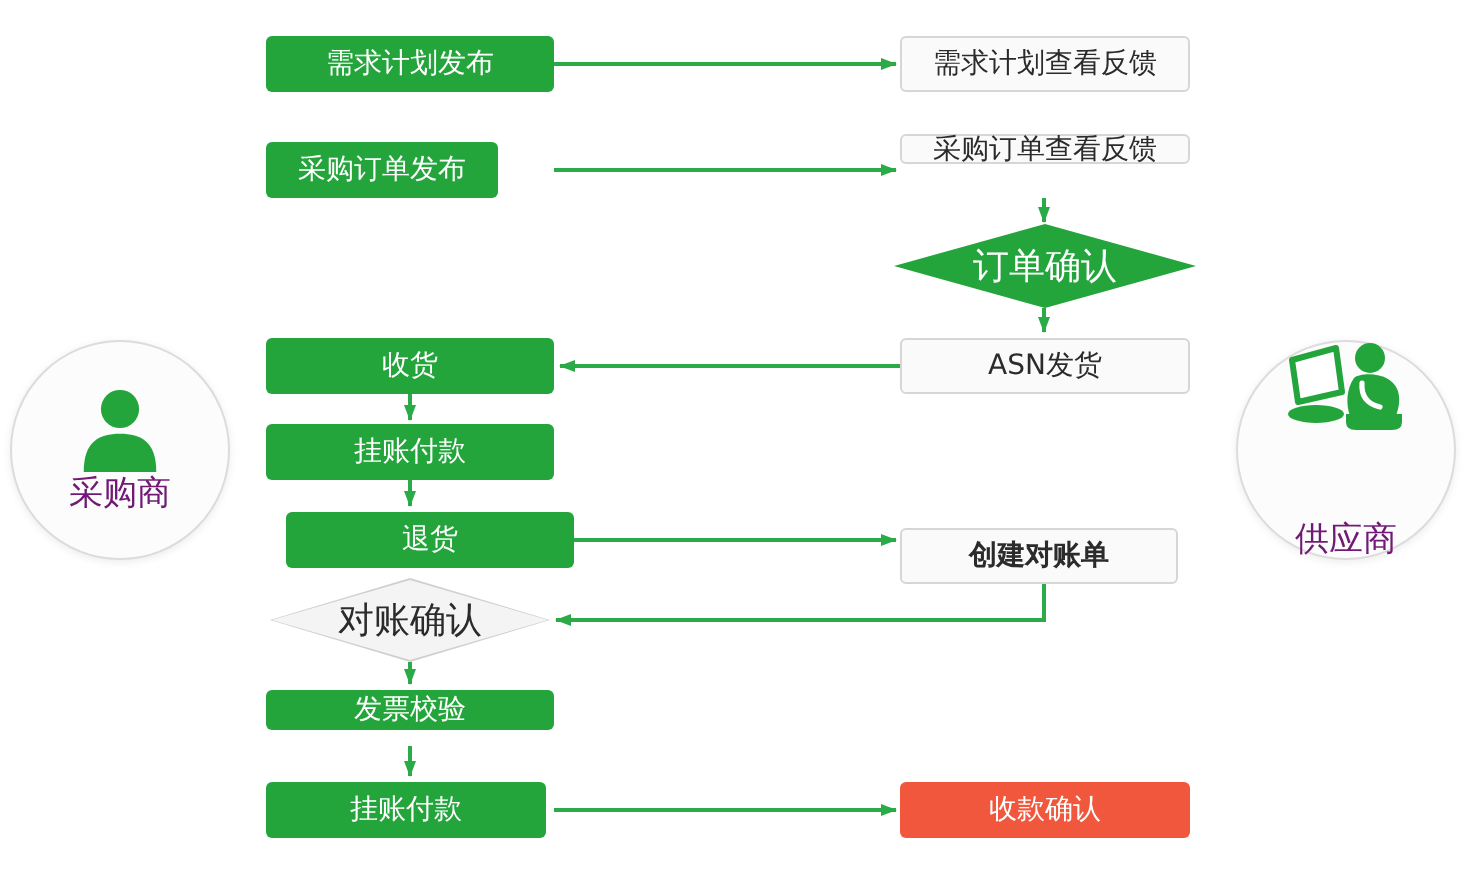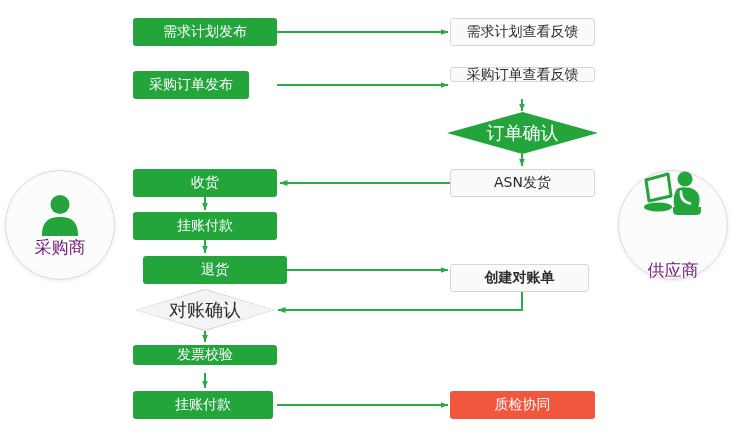--- a/index.html
+++ b/index.html
@@ -96,21 +96,21 @@
   <div class="node green" style="left:133px;top:169px;width:144px;height:28px;">收货</div>
   <div class="node green" style="left:133px;top:212px;width:144px;height:28px;">挂账付款</div>
   <div class="node green" style="left:143px;top:256px;width:144px;height:28px;">退货</div>
   <div class="node green" style="left:133px;top:345px;width:144px;height:20px;">发票校验</div>
   <div class="node green" style="left:133px;top:391px;width:140px;height:28px;">挂账付款</div>
 
   <div class="node light" style="left:450px;top:18px;width:145px;height:28px;">需求计划查看反馈</div>
   <div class="node light" style="left:450px;top:67px;width:145px;height:15px;">采购订单查看反馈</div>
   <div class="node light" style="left:450px;top:169px;width:145px;height:28px;">ASN发货</div>
   <div class="node light" style="left:450px;top:264px;width:139px;height:28px;font-weight:bold;">创建对账单</div>
-  <div class="node red" style="left:450px;top:391px;width:145px;height:28px;">质检协同</div>
+  <div class="node red" style="left:450px;top:391px;width:145px;height:28px;">收款确认</div>
 
   <div class="diamond green" style="left:447px;top:112px;width:151px;height:42px;">
     <div class="shape"></div>
     <div class="label">订单确认</div>
   </div>
   <div class="diamond light" style="left:135px;top:289px;width:140px;height:42px;">
     <div class="border-shape"></div>
     <div class="shape"></div>
     <div class="label">对账确认</div>
   </div>

